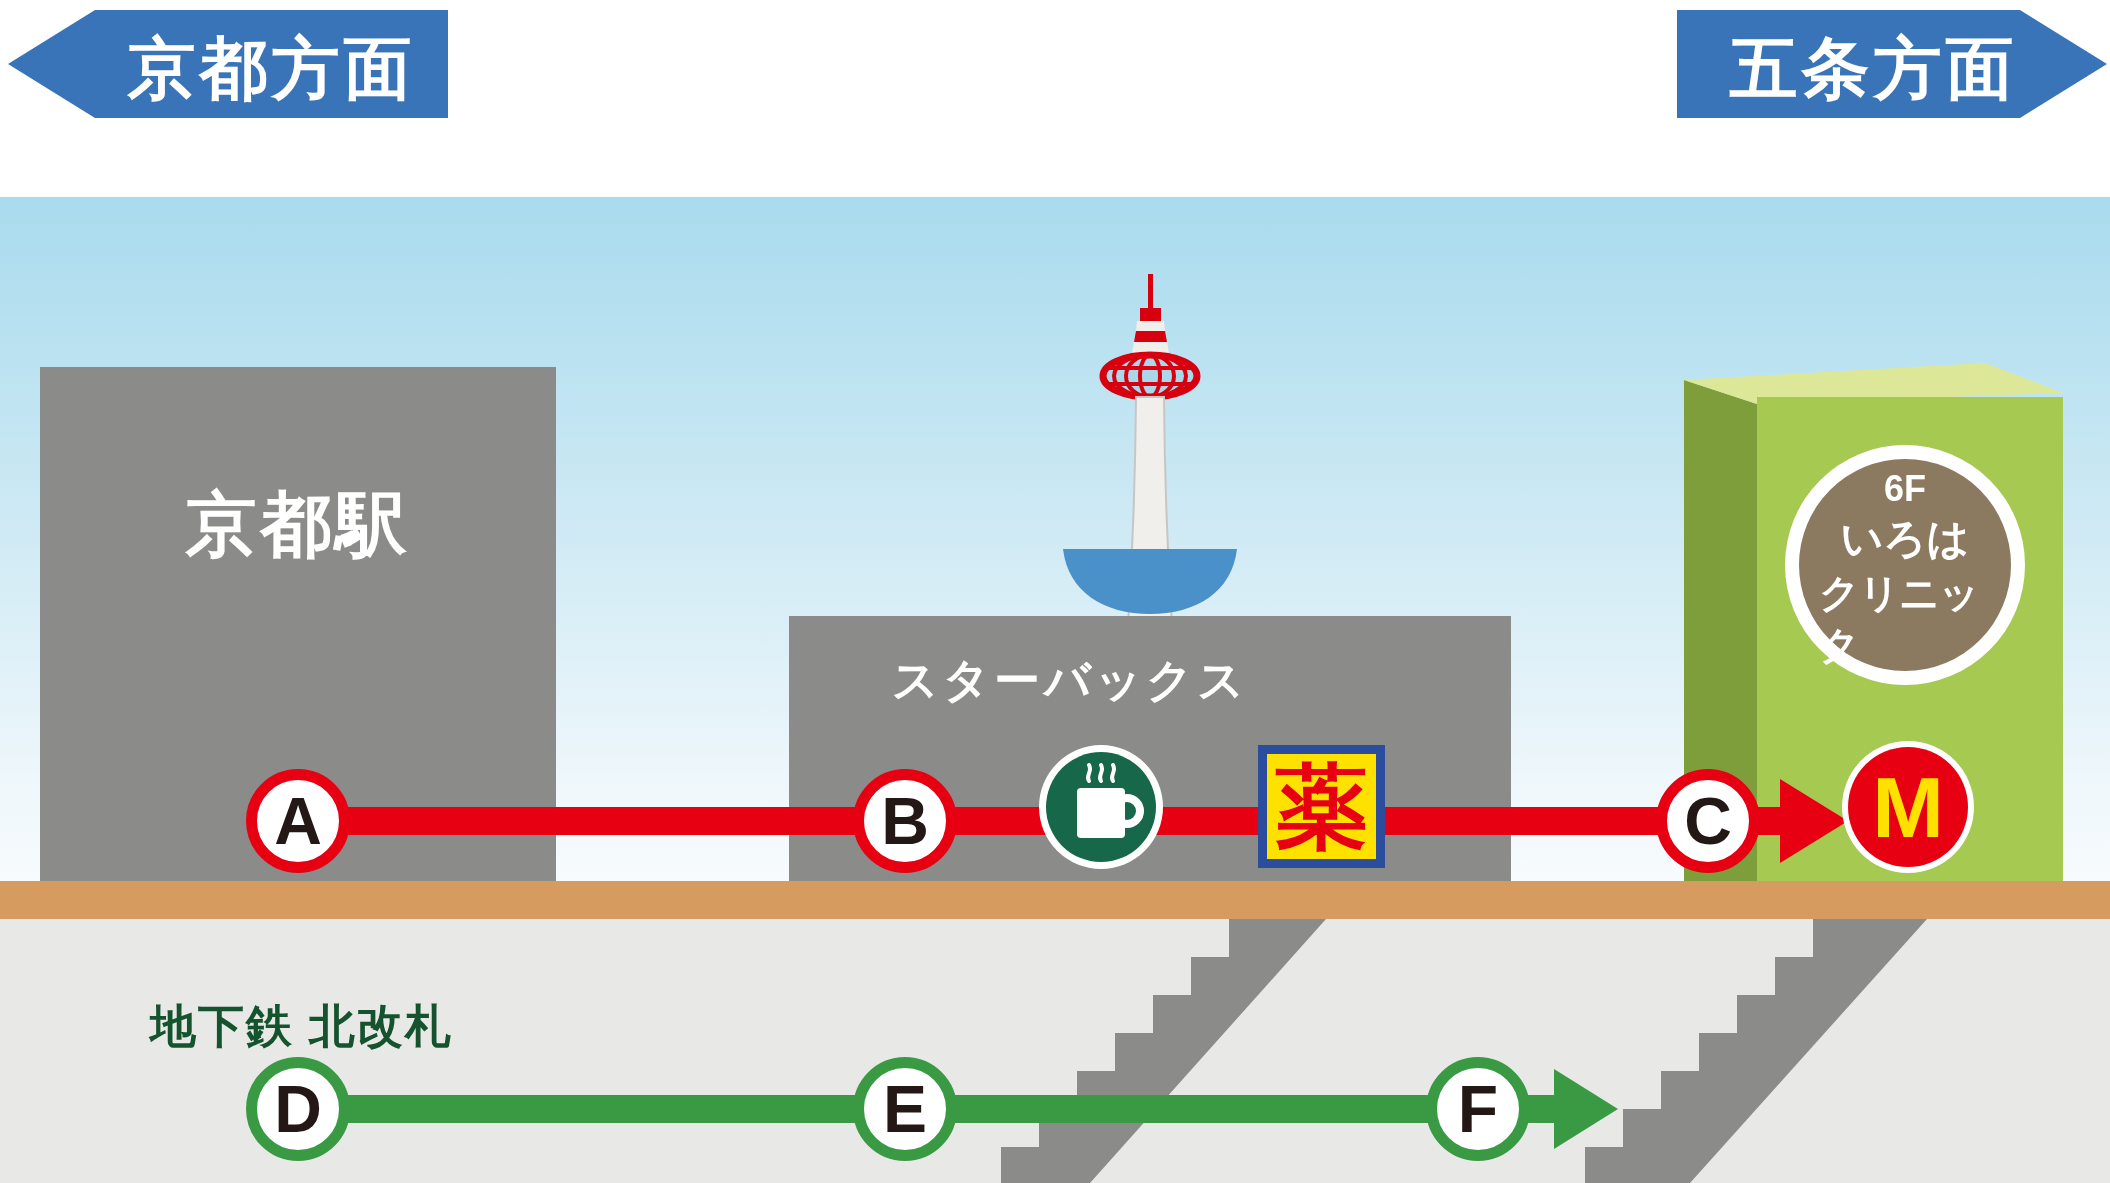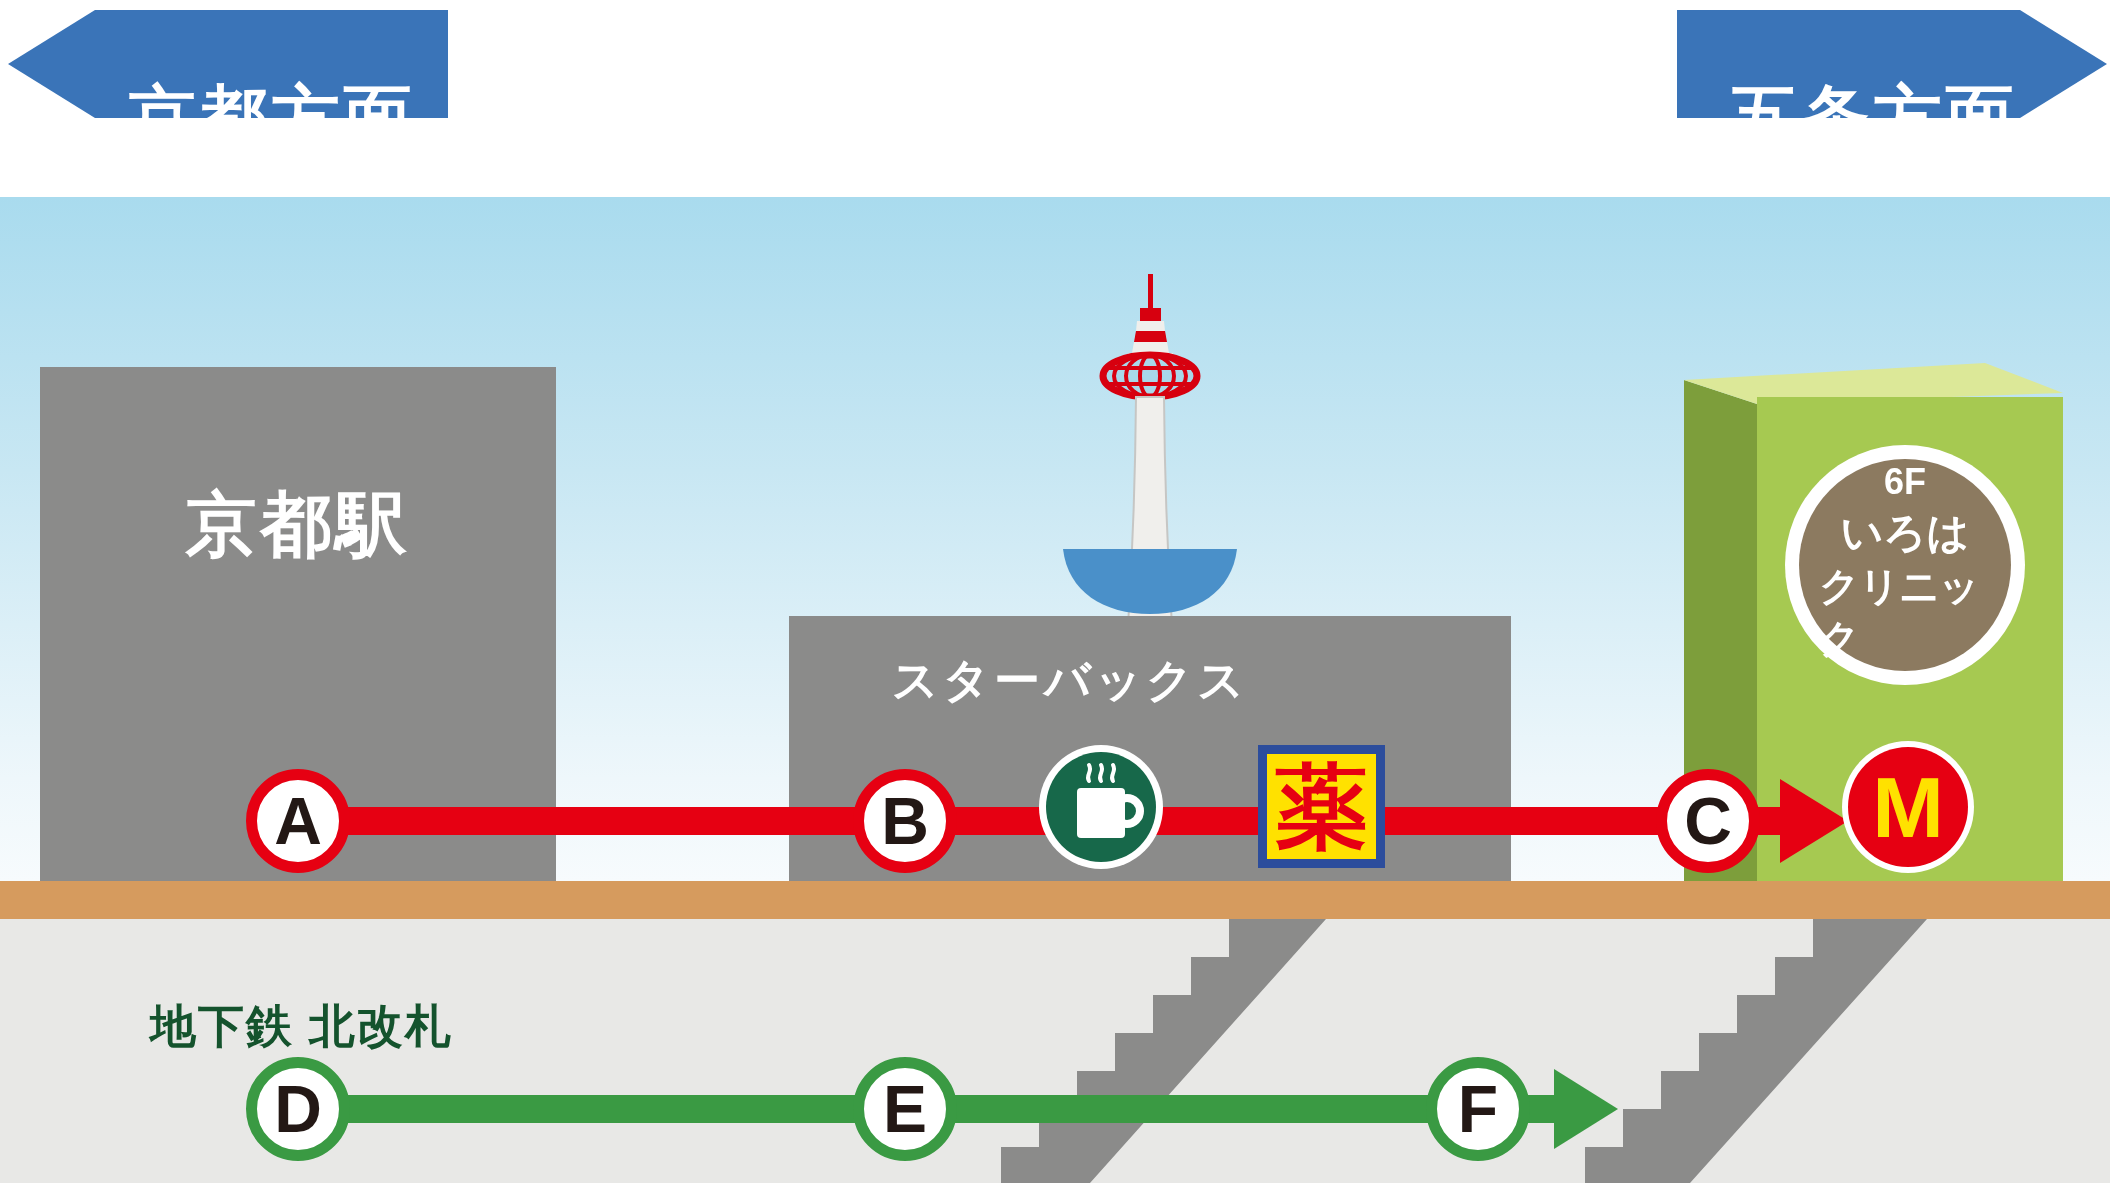--- a/index.html
+++ b/index.html
@@ -48,27 +48,27 @@
   #coffee-badge .inner{position:absolute;left:7px;top:7px;width:110px;height:110px;border-radius:50%;background:#17684a;}
   #coffee-badge svg{position:absolute;left:0;top:0;}
   
   #mcd-badge{left:1842px;top:741px;width:132px;height:132px;border-radius:50%;background:#ffffff;}
   #mcd-badge .inner{position:absolute;left:6px;top:6px;width:120px;height:120px;border-radius:50%;background:#e60012;
      display:flex;align-items:center;justify-content:center;}
   #mcd-badge .inner span{color:#ffe100;font-size:86px;font-weight:800;line-height:1;}
   
   #clinic-badge{left:1785px;top:445px;width:240px;height:240px;border-radius:50%;background:#ffffff;}
   #clinic-badge .inner{position:absolute;left:14px;top:14px;width:212px;height:212px;border-radius:50%;background:#8c7a60;
-     display:flex;flex-direction:column;align-items:center;justify-content:flex-start;color:#ffffff;font-weight:700;}
+     display:flex;flex-direction:column;align-items:center;justify-content:flex-end;color:#ffffff;font-weight:700;}
   #clinic-badge .floor{font-size:36px;line-height:1.3;}
   #clinic-badge .l2{font-size:42px;line-height:1.3;}
   #clinic-badge .l3{font-size:40px;line-height:1.3;letter-spacing:-1px;margin-left:20px;}
   
   #header-arrows{left:0;top:0;width:2110px;height:130px;}
-  .dir-label{color:#ffffff;font-weight:800;font-size:68px;text-align:center;letter-spacing:4px;margin-top:48px;}
+  .dir-label{color:#ffffff;font-weight:800;font-size:68px;text-align:center;letter-spacing:4px;}
   #dir-left-label{left:95px;top:24px;width:353px;}
   #dir-right-label{left:1677px;top:24px;width:343px;padding-left:25px;}
 </style>
 </head>
 <body>
 
 <div id="stage">
 
   <div id="sky" class="abs"></div>
 

